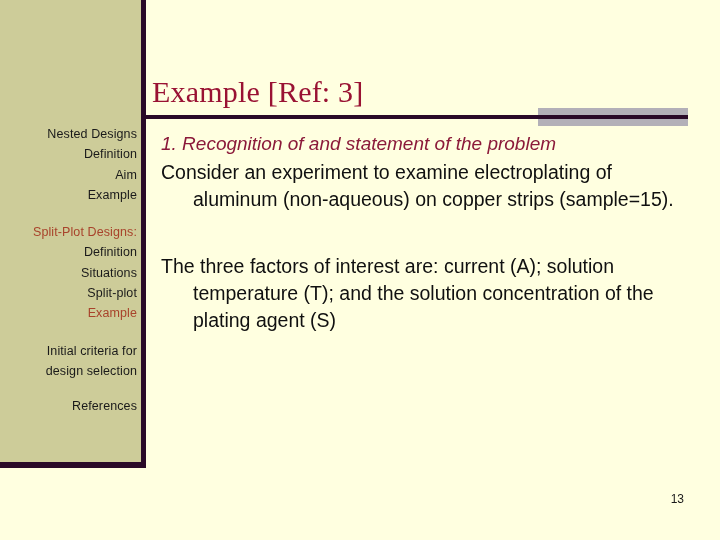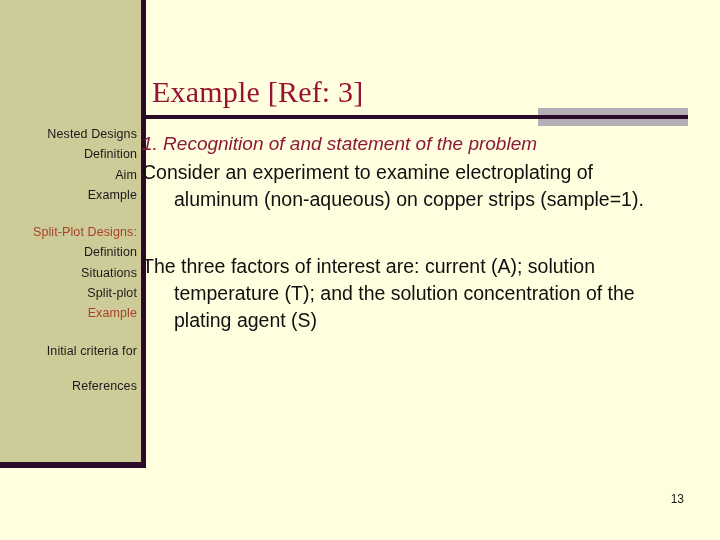--- a/index.html
+++ b/index.html
@@ -105,21 +105,21 @@
     left: 146px;
     top: 115px;
     width: 542px;
     height: 4px;
     background: #2A0A28;
   }
 
   
   #content {
     position: absolute;
-    left: 142px;
+    left: 161px;
     top: 131px;
     width: 516px;
   }
   .lead-line {
     font-size: 19px;
     line-height: 25px;
     font-style: italic;
     color: #8B1A3A;
     margin-bottom: 3px;
     white-space: nowrap;
@@ -164,36 +164,37 @@
 
     <div class="side-item accent">Split-Plot Designs:</div>
     <div class="side-item indent">Definition</div>
     <div class="side-item indent">Situations</div>
     <div class="side-item indent">Split-plot</div>
     <div class="side-item indent accent">Example</div>
 
     <div class="side-gap"></div>
 
     <div class="side-item">Initial criteria for</div>
+    <div class="side-item">design selection</div>
 
     <div class="side-gap small"></div>
 
     <div class="side-item">References</div>
   </nav>
 
   <h1 id="slide-title">Example [Ref: 3]</h1>
 
   <div id="divider-shadow"></div>
   <div id="divider-rule"></div>
 
   <div id="content">
 
     <div>
       <div class="lead-line">1. Recognition of and statement of the problem</div>
-      <div class="body-para">Consider an experiment to examine electroplating of aluminum (non-aqueous) on copper strips (sample=1).</div>
+      <div class="body-para">Consider an experiment to examine electroplating of aluminum (non-aqueous) on copper strips (sample=15).</div>
     </div>
 
     <div class="block-gap"></div>
 
     <div>
       <div class="body-para">The three factors of interest are: current (A); solution temperature (T); and the solution concentration of the plating agent (S)</div>
     </div>
 
   </div>
 

